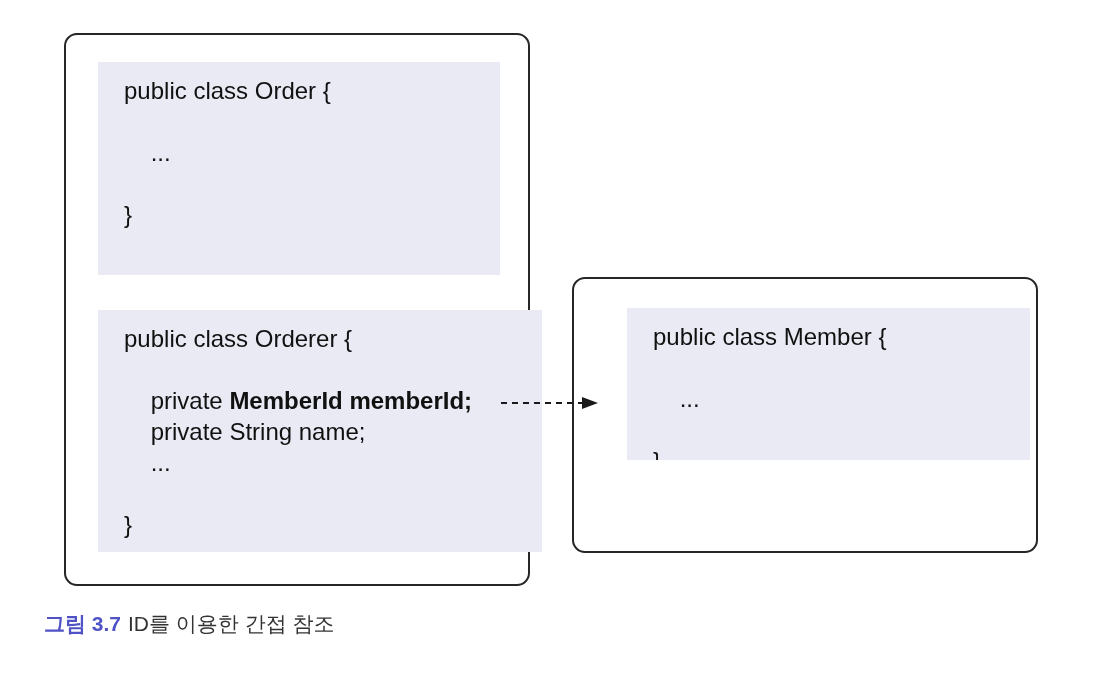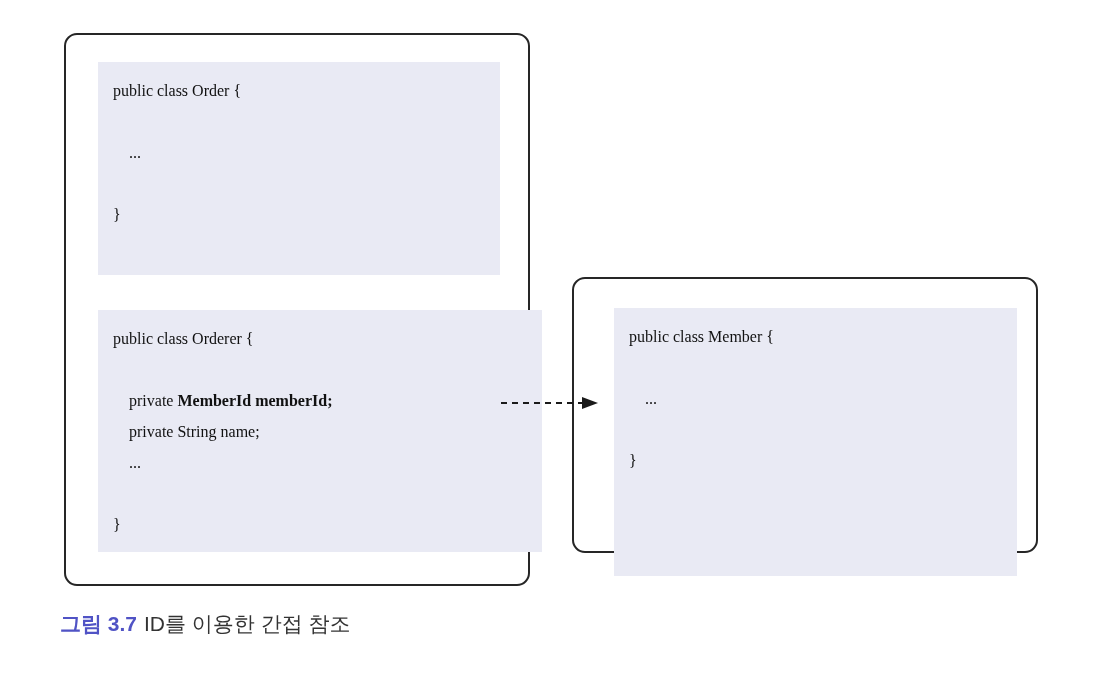--- a/index.html
+++ b/index.html
@@ -25,49 +25,48 @@
     border: 2px solid var(--border, #262626);
     border-radius: 13px;
     background: #ffffff;
   }
   .box-outer   { left: 64px;  top: 33px;  width: 466px; height: 553px; }
   .box-member  { left: 572px; top: 277px; width: 466px; height: 276px; }
   .code-block {
     position: absolute;
     background: var(--code-bg, #e9eaf4);
     color: var(--code-text, #111111);
-    font-family: Liberation Serif, serif;
-    font-size: 16px;
+    font-family: Liberation Sans, sans-serif;
+    font-size: 24px;
     line-height: 31px;
-    padding: 13px 15px;
+    padding: 13px 26px;
     white-space: pre;
     overflow: hidden;
   }
   .code-order   { left: 98px;  top: 62px;  width: 402px; height: 213px; }
   .code-orderer { left: 98px;  top: 310px; width: 444px; height: 242px; }
-  .code-member  { left: 614px; top: 308px; width: 403px; height: 268px; }
+  .code-member  { left: 627px; top: 308px; width: 403px; height: 152px; }
   .code-line { height: 31px; }
   .code-line .bold { font-weight: bold; }
   .arrow-svg {
     position: absolute;
     left: 497px;
     top: 393px;
     width: 106px;
     height: 20px;
     color: var(--arrow, #1a1a1a);
     overflow: visible;
   }
   .caption {
     position: absolute;
     left: 44px;
     top: 610px;
     font-size: 21px;
     line-height: 28px;
     white-space: nowrap;
-    margin-left: 16px;
   }
   .caption .fig-label {
     color: var(--caption-label, #5053c5);
     font-weight: bold;
     margin-right: 7px;
   }
   .caption .fig-text {
     color: var(--caption-text, #333333);
     font-weight: 500;
   }

